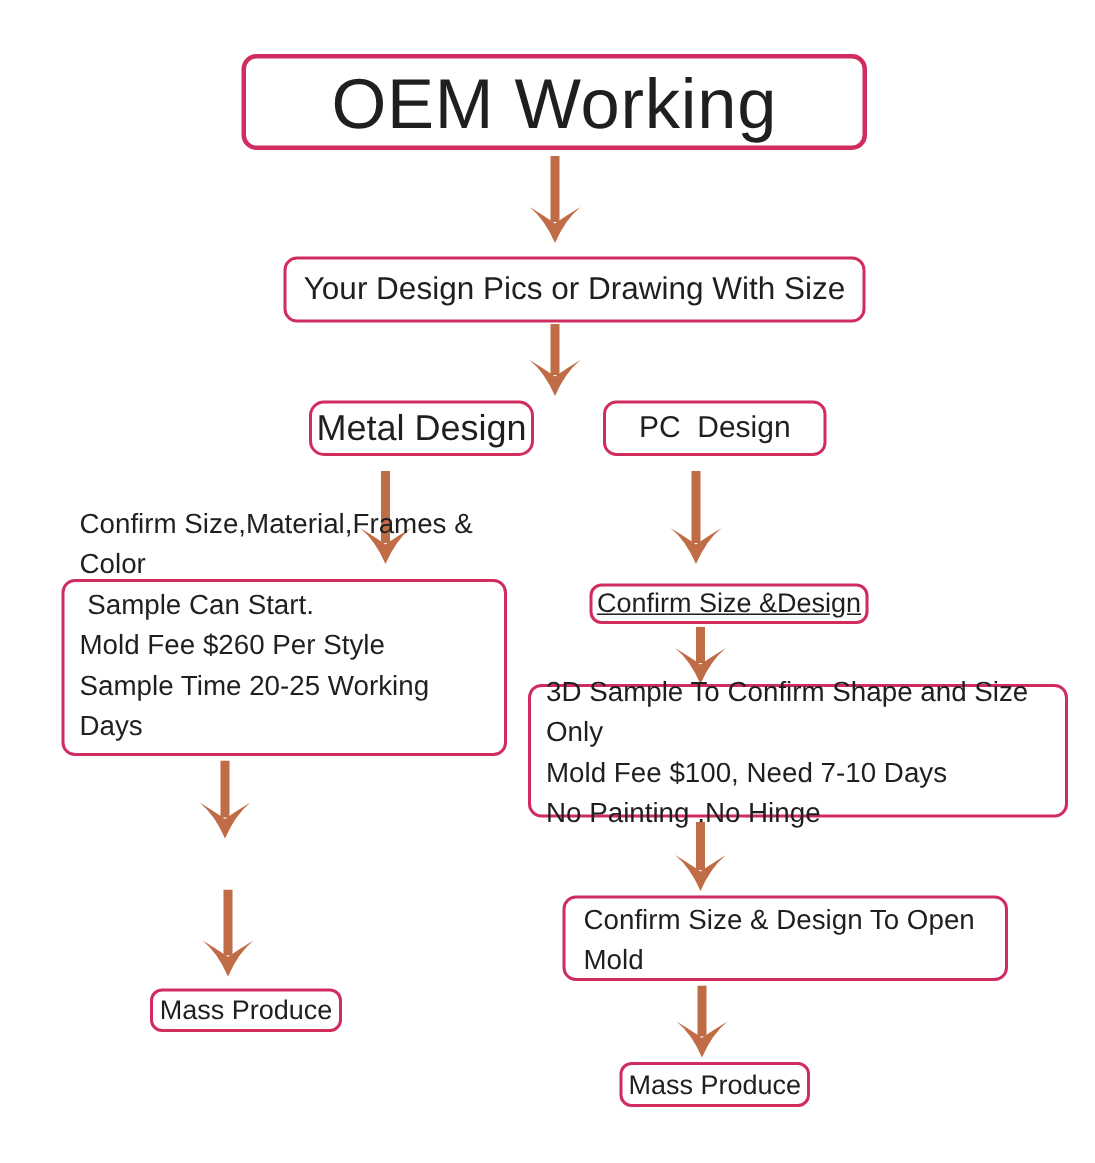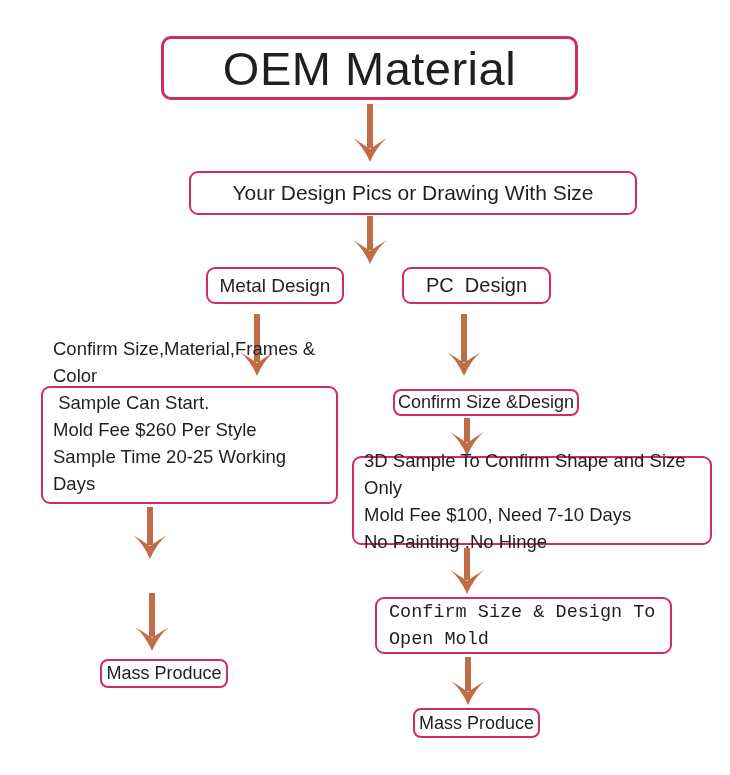--- a/index.html
+++ b/index.html
@@ -48,42 +48,42 @@
     width:36px;
   }
   .arrow svg{display:block;}
 </style>
 </head>
 <body>
 
 <div id="canvas">
 
   <div class="node title-node" style="left:161px;top:36px;width:417px;height:64px;">
-    <span>OEM Material</span>
+    <span>OEM Working</span>
   </div>
 
   <div class="arrow" style="left:352px;top:104px;height:58px;">
       <svg width="36" height="58" viewBox="0 0 36 58" xmlns="http://www.w3.org/2000/svg">
         <rect x="15" y="0" width="6" height="44" fill="#c06c46"></rect>
         <path d="M18,58 Q11,42 1,34 Q11,40 18,45 Q25,40 35,34 Q25,42 18,58 Z" fill="#c06c46"></path>
       </svg>
     </div>
 
-  <div class="node" style="left:189px;top:171px;width:448px;height:44px;font-size:21px;">
+  <div class="node" style="left:189px;top:171px;width:388px;height:44px;font-size:21px;">
     <span>Your Design Pics or Drawing With Size</span>
   </div>
 
   <div class="arrow" style="left:352px;top:216px;height:48px;">
       <svg width="36" height="48" viewBox="0 0 36 48" xmlns="http://www.w3.org/2000/svg">
         <rect x="15" y="0" width="6" height="34" fill="#c06c46"></rect>
         <path d="M18,48 Q11,32 1,24 Q11,30 18,35 Q25,30 35,24 Q25,32 18,48 Z" fill="#c06c46"></path>
       </svg>
     </div>
 
-  <div class="node" style="left:206px;top:267px;width:138px;height:37px;font-size:19px;">
+  <div class="node" style="left:206px;top:267px;width:150px;height:37px;font-size:24px;border-radius:10px;">
     <span>Metal Design</span>
   </div>
 
   <div class="node" style="left:402px;top:267px;width:149px;height:37px;font-size:20px;">
     <span>PC  Design</span>
   </div>
 
   <div class="arrow" style="left:239px;top:314px;height:62px;">
       <svg width="36" height="62" viewBox="0 0 36 62" xmlns="http://www.w3.org/2000/svg">
         <rect x="15" y="0" width="6" height="48" fill="#c06c46"></rect>
@@ -97,21 +97,21 @@
       </svg>
     </div>
 
   <div class="node multiline" style="left:41px;top:386px;width:297px;height:118px;font-size:18.5px;padding:5px 10px;justify-content:flex-end;">
     <div class="line">Confirm Size,Material,Frames &amp; Color</div>
     <div class="line"> Sample Can Start.</div>
     <div class="line">Mold Fee $260 Per Style</div>
     <div class="line">Sample Time 20-25 Working Days</div>
   </div>
 
-  <div class="node" style="left:393px;top:389px;width:186px;height:27px;font-size:18px;border-radius:8px;">
+  <div class="node" style="left:393px;top:389px;width:186px;height:27px;font-size:18px;border-radius:8px;text-decoration:underline;">
     <span>Confirm Size &amp;Design</span>
   </div>
 
   <div class="arrow" style="left:449px;top:418px;height:38px;">
       <svg width="36" height="38" viewBox="0 0 36 38" xmlns="http://www.w3.org/2000/svg">
         <rect x="15" y="0" width="6" height="24" fill="#c06c46"></rect>
         <path d="M18,38 Q11,22 1,14 Q11,20 18,25 Q25,20 35,14 Q25,22 18,38 Z" fill="#c06c46"></path>
       </svg>
     </div>
 
@@ -140,21 +140,21 @@
     <span>Mass Produce</span>
   </div>
 
   <div class="arrow" style="left:449px;top:548px;height:46px;">
       <svg width="36" height="46" viewBox="0 0 36 46" xmlns="http://www.w3.org/2000/svg">
         <rect x="15" y="0" width="6" height="32" fill="#c06c46"></rect>
         <path d="M18,46 Q11,30 1,22 Q11,28 18,33 Q25,28 35,22 Q25,30 18,46 Z" fill="#c06c46"></path>
       </svg>
     </div>
 
-  <div class="node multiline" style="left:375px;top:597px;width:297px;height:57px;font-size:18.5px;padding:2px 12px;font-family:Liberation Mono, monospace;">
+  <div class="node multiline" style="left:375px;top:597px;width:297px;height:57px;font-size:18.5px;padding:2px 12px;">
     <div class="line">Confirm Size &amp; Design To Open Mold</div>
   </div>
 
   <div class="arrow" style="left:450px;top:657px;height:48px;">
       <svg width="36" height="48" viewBox="0 0 36 48" xmlns="http://www.w3.org/2000/svg">
         <rect x="15" y="0" width="6" height="34" fill="#c06c46"></rect>
         <path d="M18,48 Q11,32 1,24 Q11,30 18,35 Q25,30 35,24 Q25,32 18,48 Z" fill="#c06c46"></path>
       </svg>
     </div>
 

